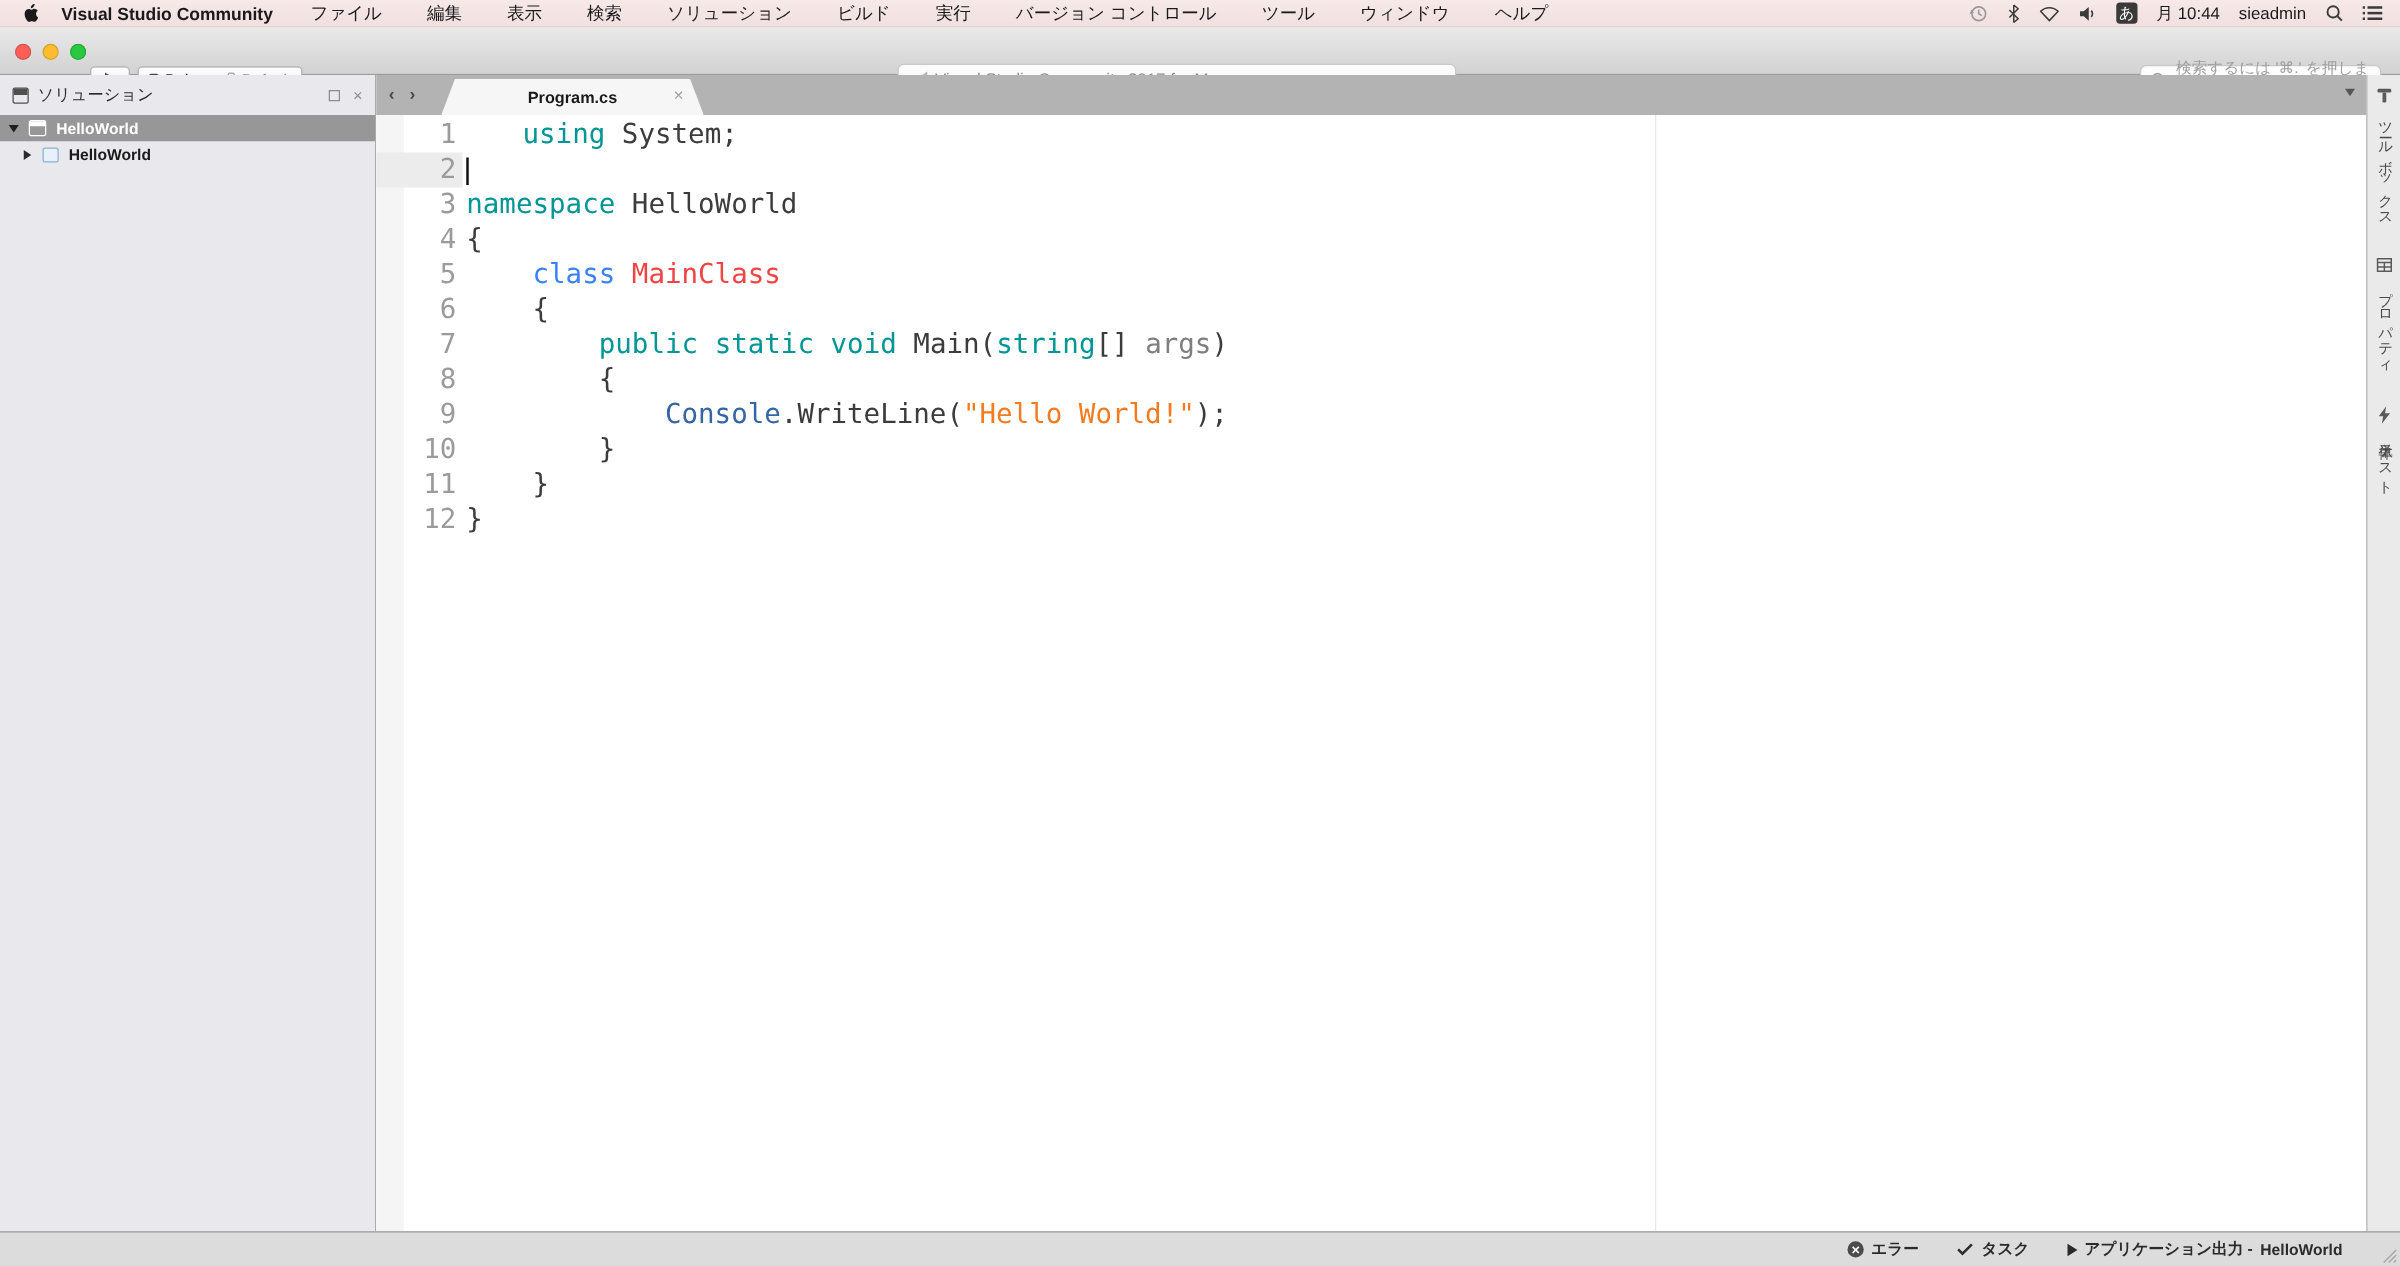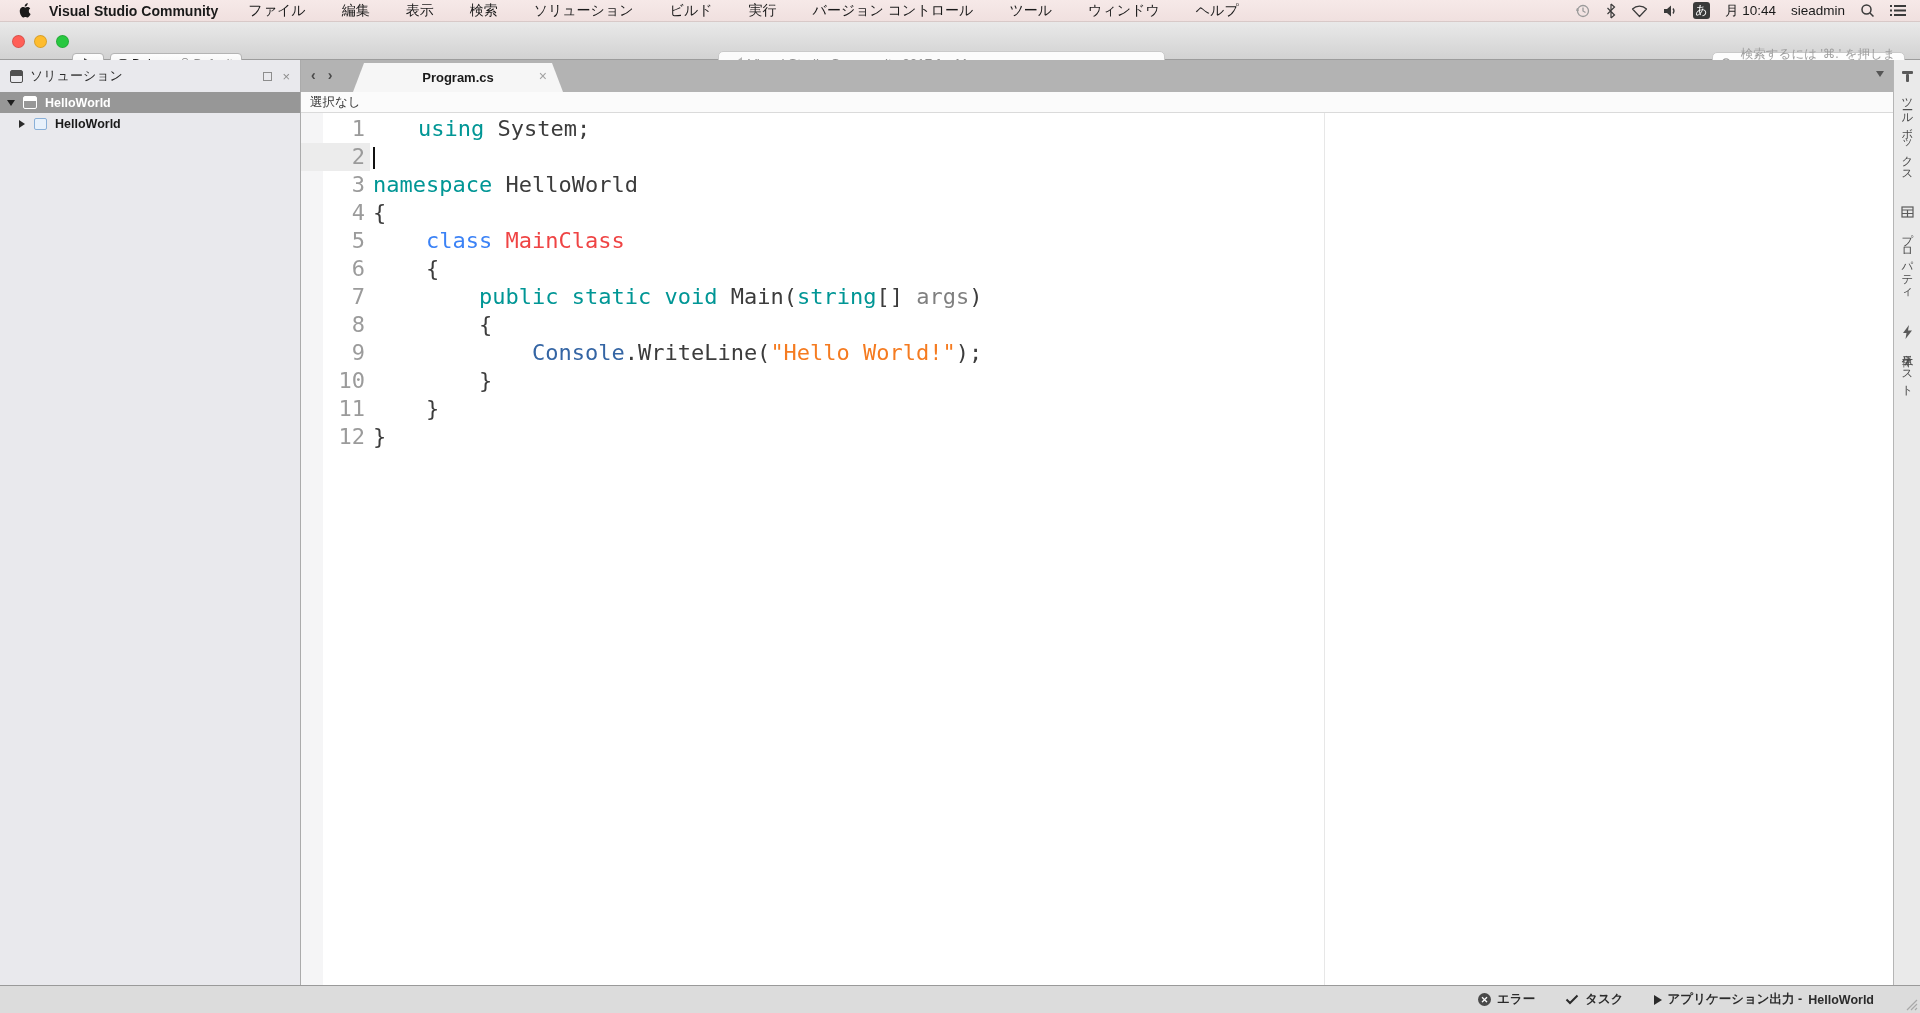--- a/index.html
+++ b/index.html
@@ -268,23 +268,20 @@
   <div id="tabbar">
     <span class="nav-arrows">
       <span>‹</span>
       <span>›</span>
     </span>
     <div id="active-tab">
       <span>Program.cs</span>
       <span id="tab-close">×</span>
     </div>
     <span id="tab-list-arrow"></span>
-  </div>
-  <div id="breadcrumb-bar">
-    <span>選択なし</span>
   </div>
   <div id="editor-content">
     <div id="margin-strip"></div>
     <div id="column-ruler"></div>
     <div id="code-lines">
         <div class="code-line"><span class="gutter-num">1</span><span class="code-text"><span style="color: rgb(0, 150, 149); margin-left: 45px;">using</span><span style="color: rgb(60, 60, 60);"> System;</span></span></div>
         <div class="code-line current"><span class="gutter-num">2</span><span class="code-text"><span class="caret"></span></span></div>
         <div class="code-line"><span class="gutter-num">3</span><span class="code-text"><span style="color: rgb(0, 150, 149);">namespace</span><span style="color: rgb(60, 60, 60);"> HelloWorld</span></span></div>
         <div class="code-line"><span class="gutter-num">4</span><span class="code-text"><span style="color: rgb(60, 60, 60);">{</span></span></div>
         <div class="code-line"><span class="gutter-num">5</span><span class="code-text"><span style="color: rgb(60, 60, 60);">    </span><span style="color: #3b82f6;">class</span><span style="color: rgb(60, 60, 60);"> </span><span style="color: #ef4444;">MainClass</span></span></div>

